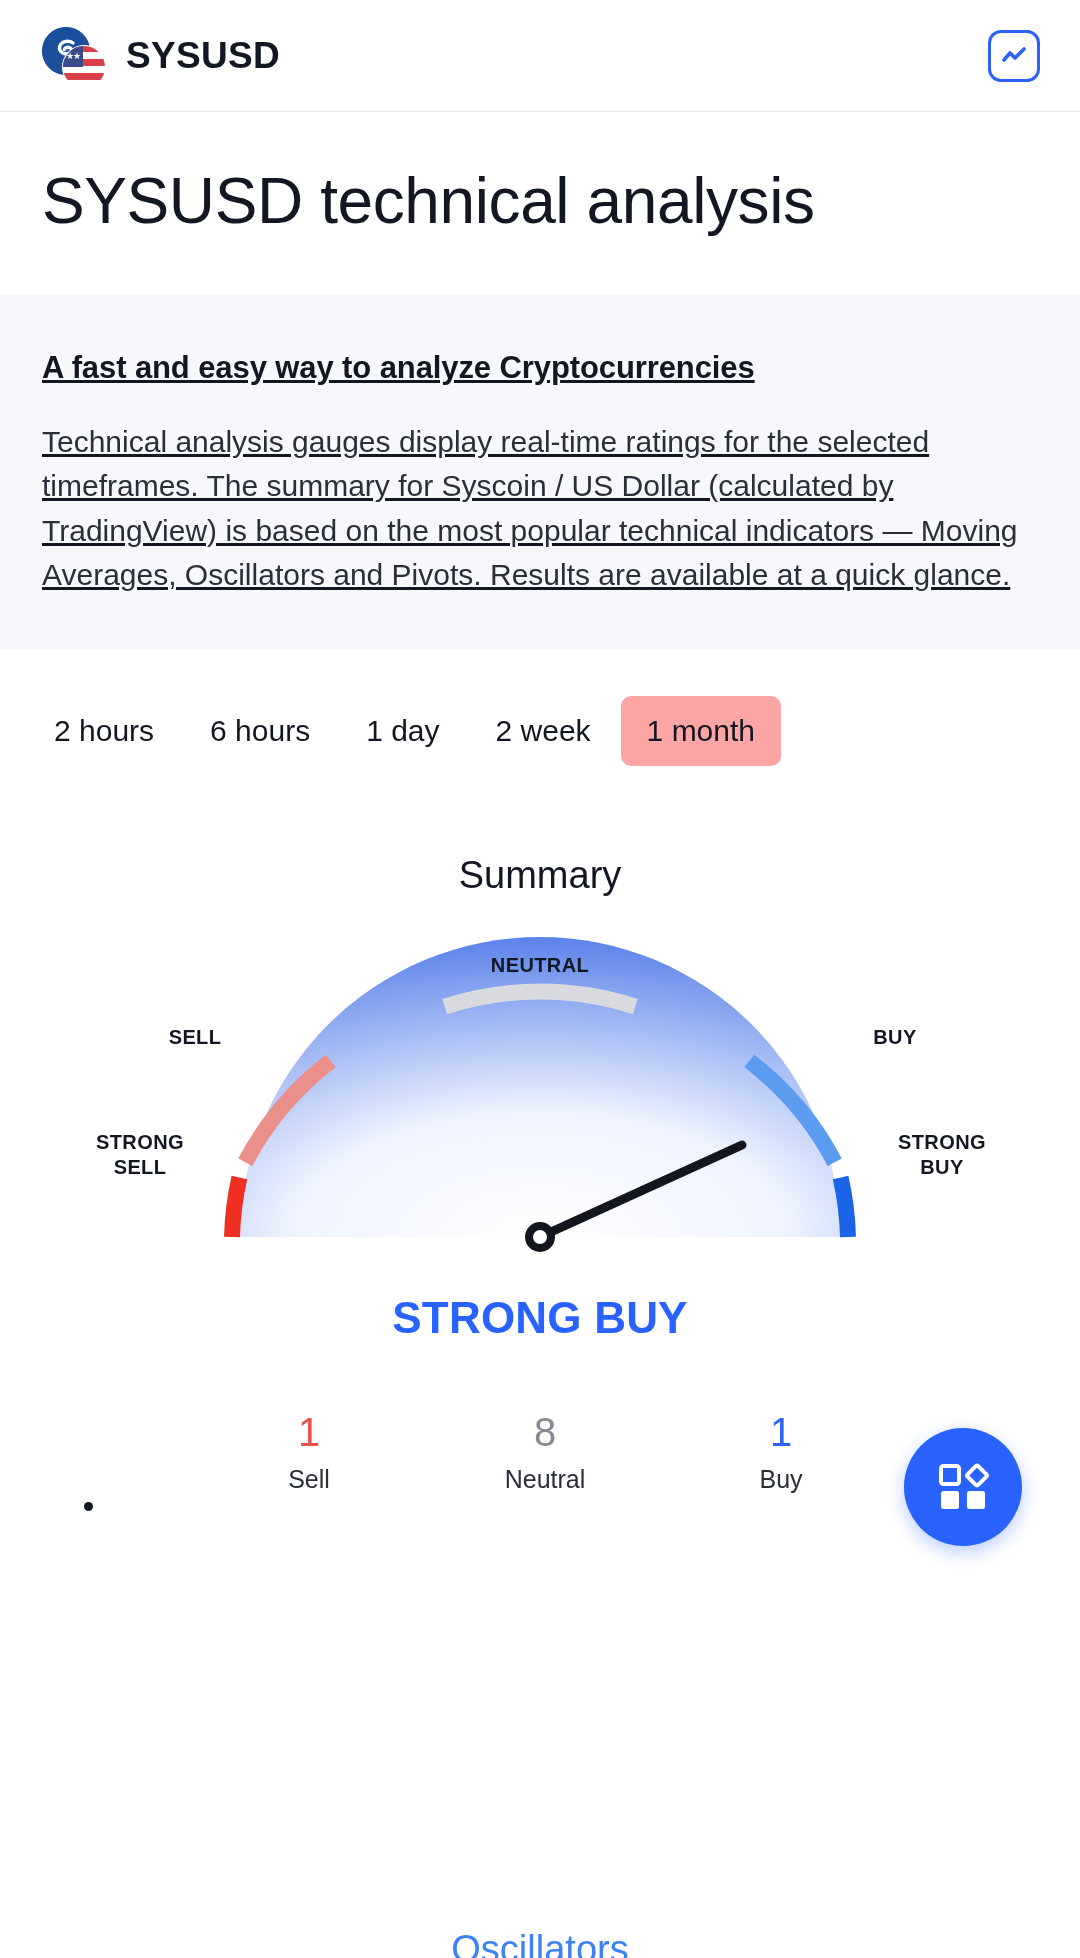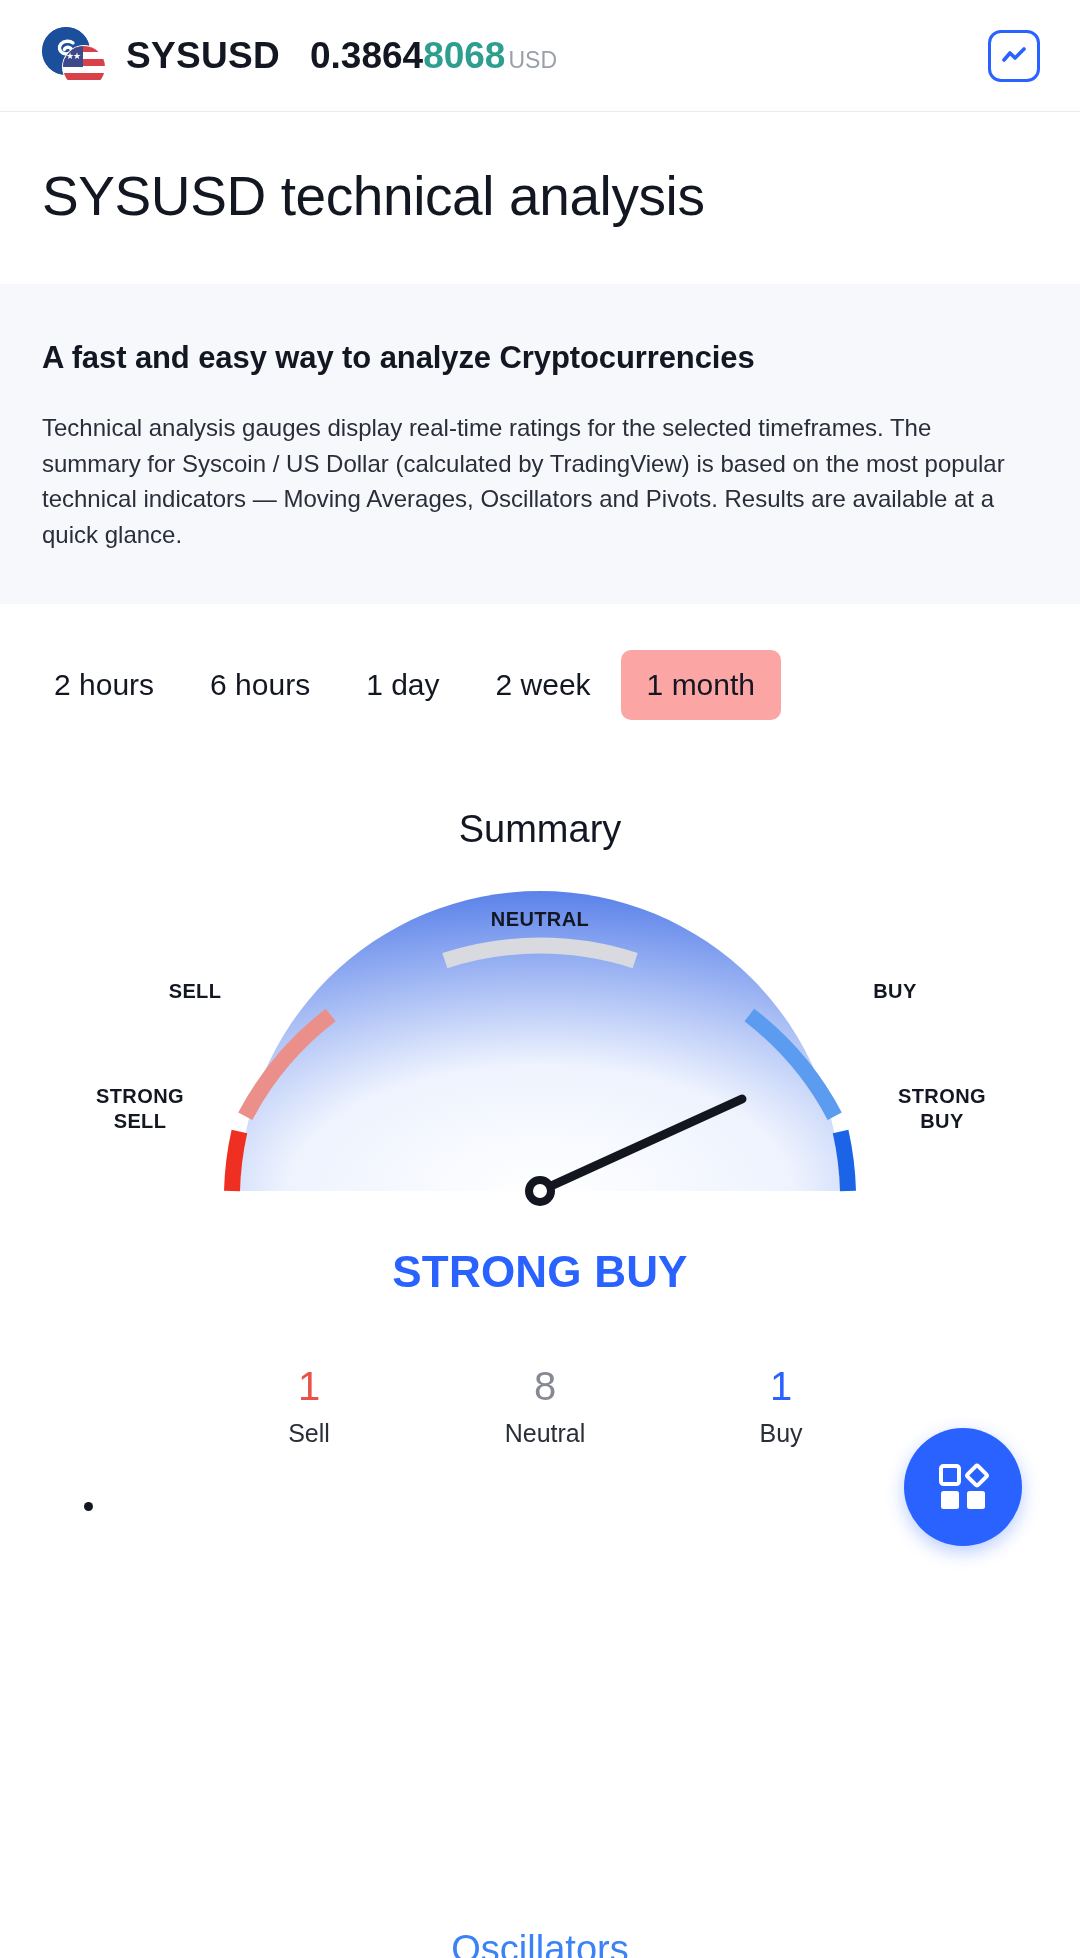--- a/index.html
+++ b/index.html
@@ -52,34 +52,35 @@
     vertical-align:baseline;}
   .spacer{flex:1 1 auto;}
   .chart-btn{
     width:52px;height:52px;border:3px solid #2962ff;border-radius:13px;
     display:flex;align-items:center;justify-content:center;background:#fff;
     box-sizing:border-box;
   }
 
   
   .page-title{
-    font-size:55px;font-weight:normal;color:#131722;
+    font-size:64px;font-weight:normal;color:#131722;
     margin:0;padding:52px 44px 56px 42px;letter-spacing:-.4px;
   }
 
   
   .info{
     background:#f6f8fb;
     padding:56px 49px 52px 42px;
+    text-decoration:underline;
   }
   .info h2{
     margin:0 0 34px 0;font-size:31px;font-weight:bold;color:#131722;letter-spacing:-.1px;
   }
   .info p{
-    margin:0;font-size:24px;line-height:1.48;color:#2a2e39;font-weight:normal;
+    margin:0;font-size:30px;line-height:1.48;color:#2a2e39;font-weight:normal;
   }
 
   
   .tabs{
     display:flex;align-items:center;
     padding:46px 28px 40px 28px;
     gap:4px;
   }
   .tab{
     font-size:30px;color:#131722;
@@ -161,23 +162,20 @@
           <i></i>
           <i></i>
           <i></i>
       </div>
       <div class="flag-canton">★★</div>
     </div>
   </div>
 
   <div class="ticker">SYSUSD</div>
 
-  <div class="price">
-    <span class="p-main">0.3864</span><span class="p-dim">8068</span><span class="p-cur">USD</span>
-  </div>
 
   <div class="spacer"></div>
 
   <div class="chart-btn">
     <svg width="30" height="30" viewBox="0 0 30 30">
       <polyline points="5,19 11,12 16,17 25,8" fill="none" stroke="#2962ff" stroke-width="3.6" stroke-linecap="round" stroke-linejoin="round"></polyline>
     </svg>
   </div>
 </div>
 

